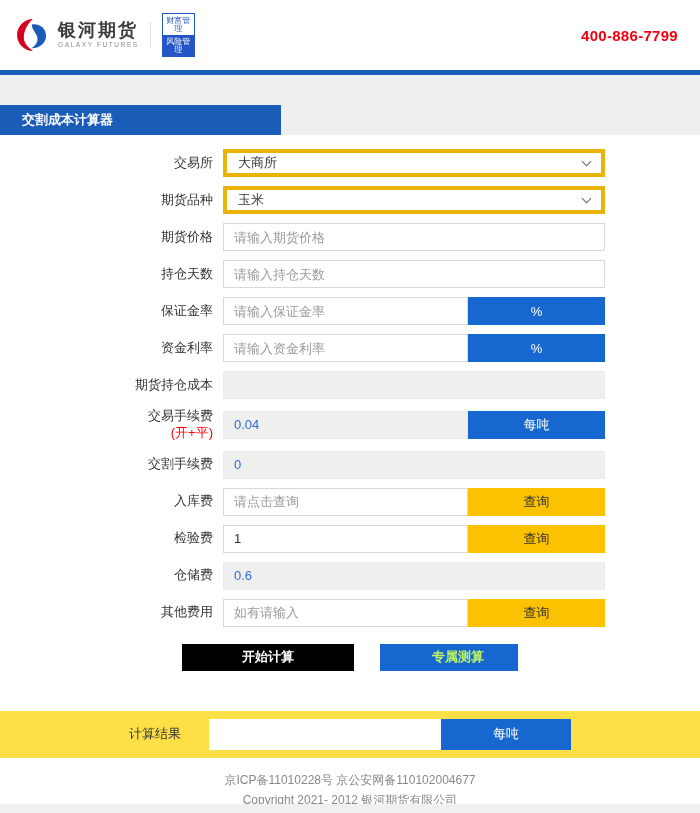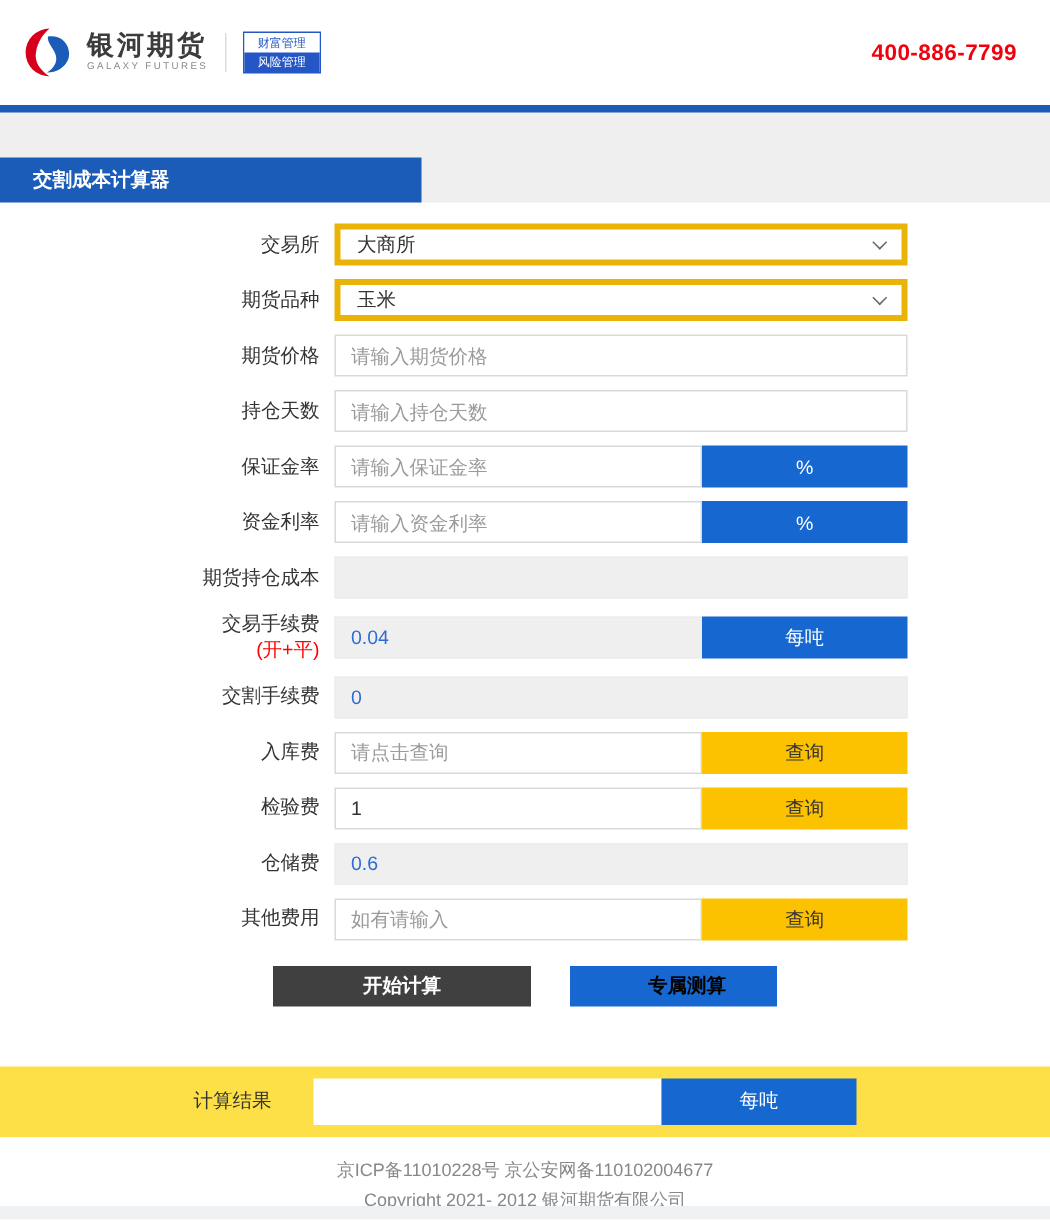--- a/index.html
+++ b/index.html
@@ -10,21 +10,21 @@
   }
 
   
   .header { height:70px; display:flex; align-items:center; justify-content:space-between; padding:0 22px 0 16px; background:#fff; }
   .brand { display:flex; align-items:center; }
   .logo-svg { width:34px; height:34px; margin-right:8px; }
   .brand-text { display:flex; flex-direction:column; line-height:1.05; }
   .brand-cn { font-size:18px; font-weight:bold; color:#3c3c3c; letter-spacing:2px; }
   .brand-en { font-size:6.5px; color:#8a8a8a; letter-spacing:1.6px; margin-top:2px; }
   .hdr-divider { width:1px; height:26px; background:#dcdcdc; margin:0 11px; }
-  .badge { border:1px solid #2457c5; width:52px; text-align:center; font-size:8px; line-height:1; }
+  .badge { border:1px solid #2457c5; width:33px; text-align:center; font-size:8px; line-height:1; }
   .badge-top { color:#2457c5; background:#fff; padding:2.5px 0; }
   .badge-bottom { color:#fff; background:#2457c5; padding:2.5px 0; }
   .phone { color:#f2000f; font-weight:bold; font-size:15px; letter-spacing:.3px; }
 
   
   .tabbar { background:#efefef; }
   .tabbar-top { height:5px; background:#1a5cb8; }
   .tabbar-row { height:30px; display:flex;margin-top:30px; }
   .tab { width:281px; background:#1a5cb8; color:#fff; font-size:13px; font-weight:bold; display:flex; align-items:center; padding-left:22px; }
 
@@ -38,22 +38,22 @@
   .fg-input::placeholder { color:#9b9b9b; }
   .fg-input.gray { background:#efefef; border-color:#ececec; color:#2e6dd2; }
   .fg-select { flex:1; border:4px solid #eab308; display:flex; align-items:center; justify-content:space-between; padding:0 11px; font-size:13px; color:#333; background:#fff; cursor:pointer; }
   .chev { width:7px; height:7px; border-right:1.6px solid #666; border-bottom:1.6px solid #666; transform:rotate(45deg); margin-top:-3px; }
   .grp-btn { width:137px; border:none; font-size:13px; cursor:pointer; font-family:inherit; }
   .grp-btn.blue { background:#1667cf; color:#fff; }
   .grp-btn.yellow { background:#fcc200; color:#333; }
 
   
   .actions { display:flex; justify-content:center; gap:26px; margin-top:17px; }
-  .btn-start { width:172px; height:27px; background:#404040; color:#fff; font-size:13px; font-weight:bold; border:none; cursor:pointer; font-family:inherit; }
-  .btn-exclusive { width:138px; height:27px; background:#1667cf; color:#000000; font-size:13px; font-weight:bold; border:none; cursor:pointer; font-family:inherit;padding-left:24px; }
+  .btn-start { width:172px; height:27px; background:#000000; color:#fff; font-size:13px; font-weight:bold; border:none; cursor:pointer; font-family:inherit; }
+  .btn-exclusive { width:138px; height:27px; background:#1667cf; color:#bef264; font-size:13px; font-weight:bold; border:none; cursor:pointer; font-family:inherit;padding-left:24px; }
 
   
   .result-bar { margin-top:40px; height:47px; background:#fde047; display:flex; align-items:center; justify-content:center; }
   .result-label { font-size:13px; color:#333; margin-right:28px; }
   .result-input { width:232px; height:31px; border:none; padding:0 10px; font-size:13px; outline:none; font-family:inherit; }
   .result-btn { width:130px; height:31px; background:#1667cf; color:#fff; border:none; font-size:13px; cursor:pointer; font-family:inherit; }
 
   
   .footer { padding-top:12px; text-align:center; color:#888; font-size:12px; line-height:20px; }
   .ipv6 { display:inline-block; margin-top:11px; border:1px solid #b9575a; color:#b9575a; border-radius:5px; padding:2px 11px; font-size:11px; font-weight:bold;text-align:right; }

